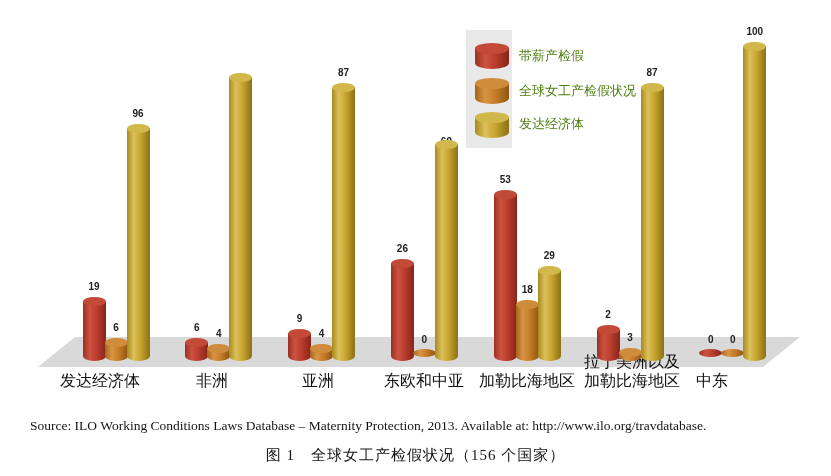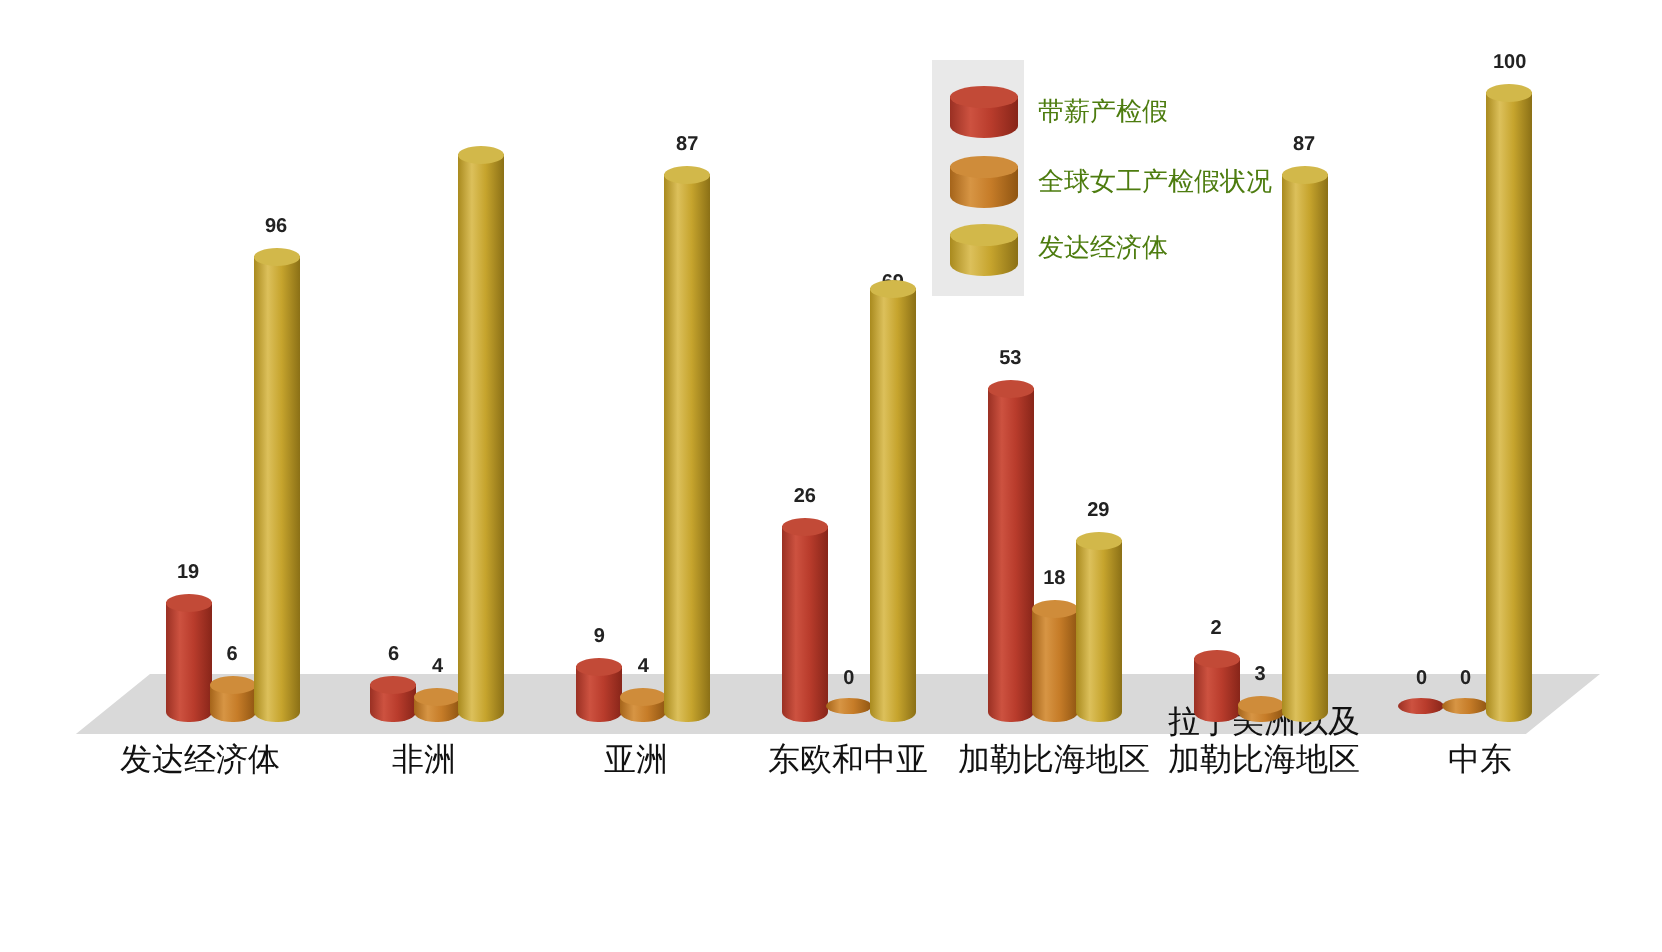--- a/index.html
+++ b/index.html
@@ -151,16 +151,18 @@
         <div class="legend-label" style="top: 115px;">发达经济体</div>
       </div>
     <div id="category-labels">
         <div class="category-label" style="left: 30px; top: 371px;">发达经济体</div>
         <div class="category-label" style="left: 142px; top: 371px;">非洲</div>
         <div class="category-label" style="left: 248px; top: 371px;">亚洲</div>
         <div class="category-label" style="left: 354px; top: 371px;">东欧和中亚</div>
         <div class="category-label" style="left: 457px; top: 371px;">加勒比海地区</div>
         <div class="category-label" style="left: 562px; top: 352px;">拉丁美洲以及
 加勒比海地区</div>
-        <div class="category-label" style="left: 670px; top: 371px;">中东</div>
+        <div class="category-label" style="left: 642px; top: 371px;">中东</div>
       </div>
   </div>
+  <div class="source-line">Source: ILO Working Conditions Laws Database – Maternity Protection, 2013. Available at: http://www.ilo.org/travdatabase.</div>
+  <div class="caption-line">图 1　全球女工产检假状况（156 个国家）</div>
 </div>
 
 </body></html>

